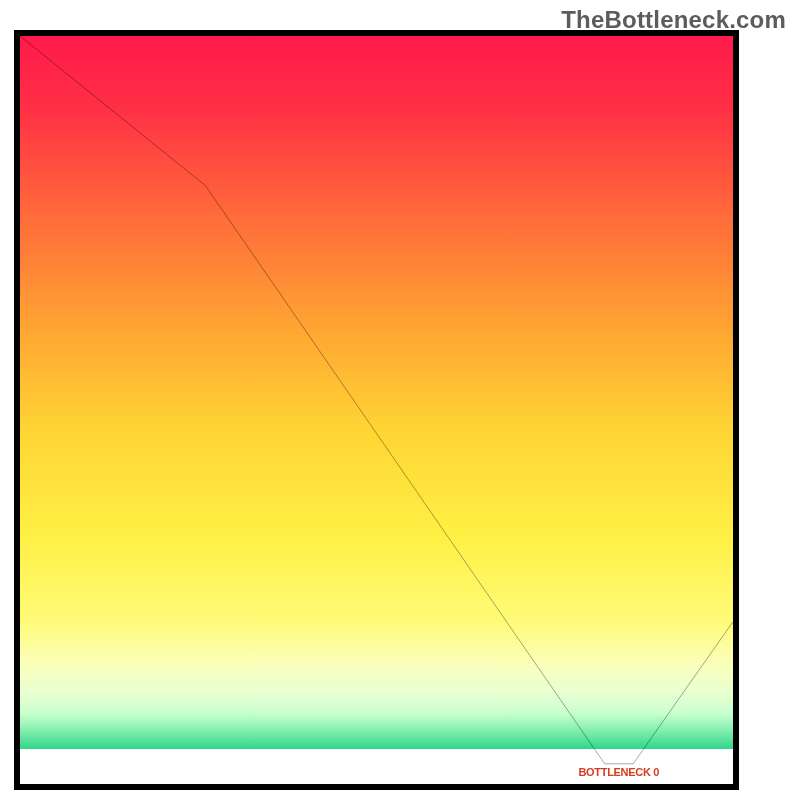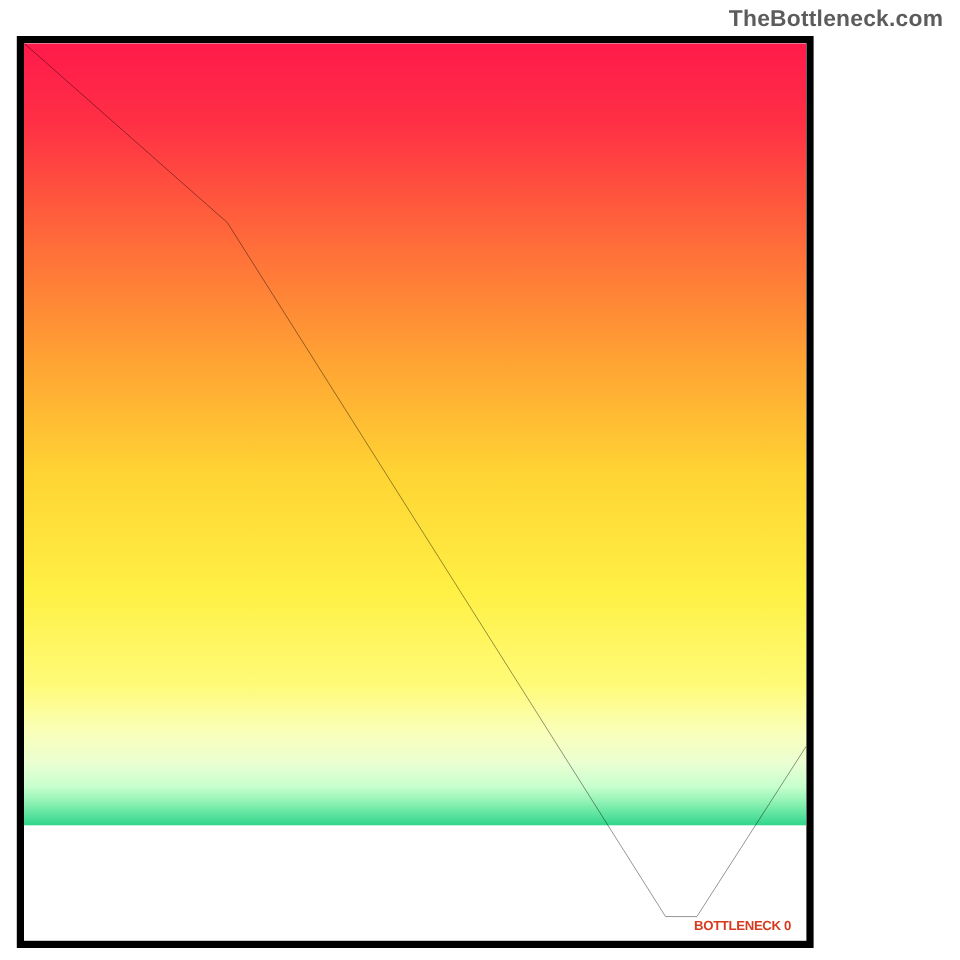--- a/index.html
+++ b/index.html
@@ -13,31 +13,31 @@
   }
   .wrap {
     position: relative;
     width: 800px;
     height: 800px;
   }
   .watermark {
     position: absolute;
     top: 6px;
     right: 14px;
-    font-size: 19px;
+    font-size: 24px;
     font-weight: 600;
     color: #5c5c5c;
     letter-spacing: 0.2px;
     pointer-events: none;
   }
   .plot {
     position: absolute;
     left: 14px;
     top: 30px;
-    width: 664px;
+    width: 725px;
     height: 760px;
     border: 6px solid #000;
     box-sizing: border-box;
     overflow: hidden;
   }
   .gradient {
     position: absolute;
     inset: 0;
     pointer-events: none;
   }

